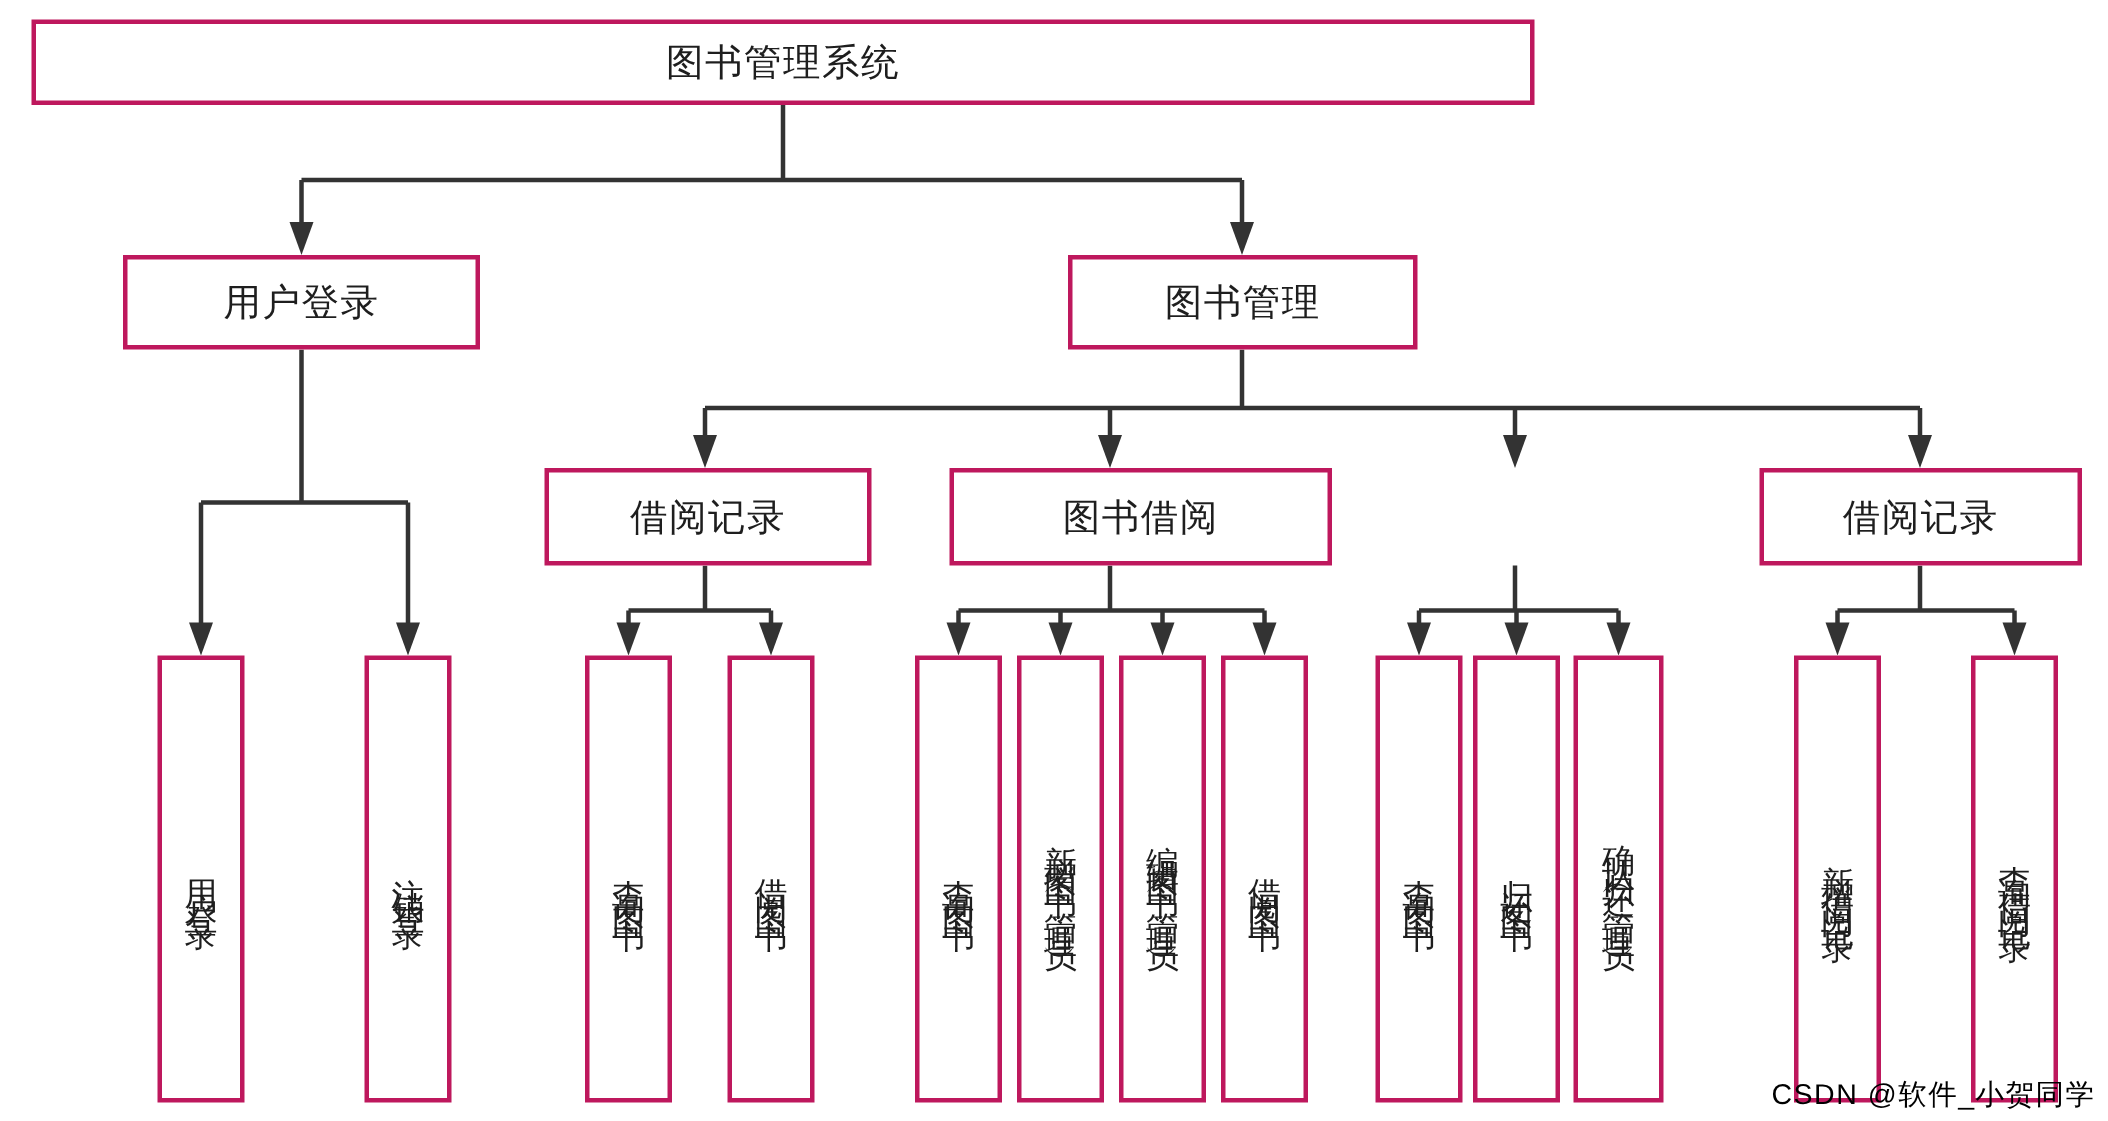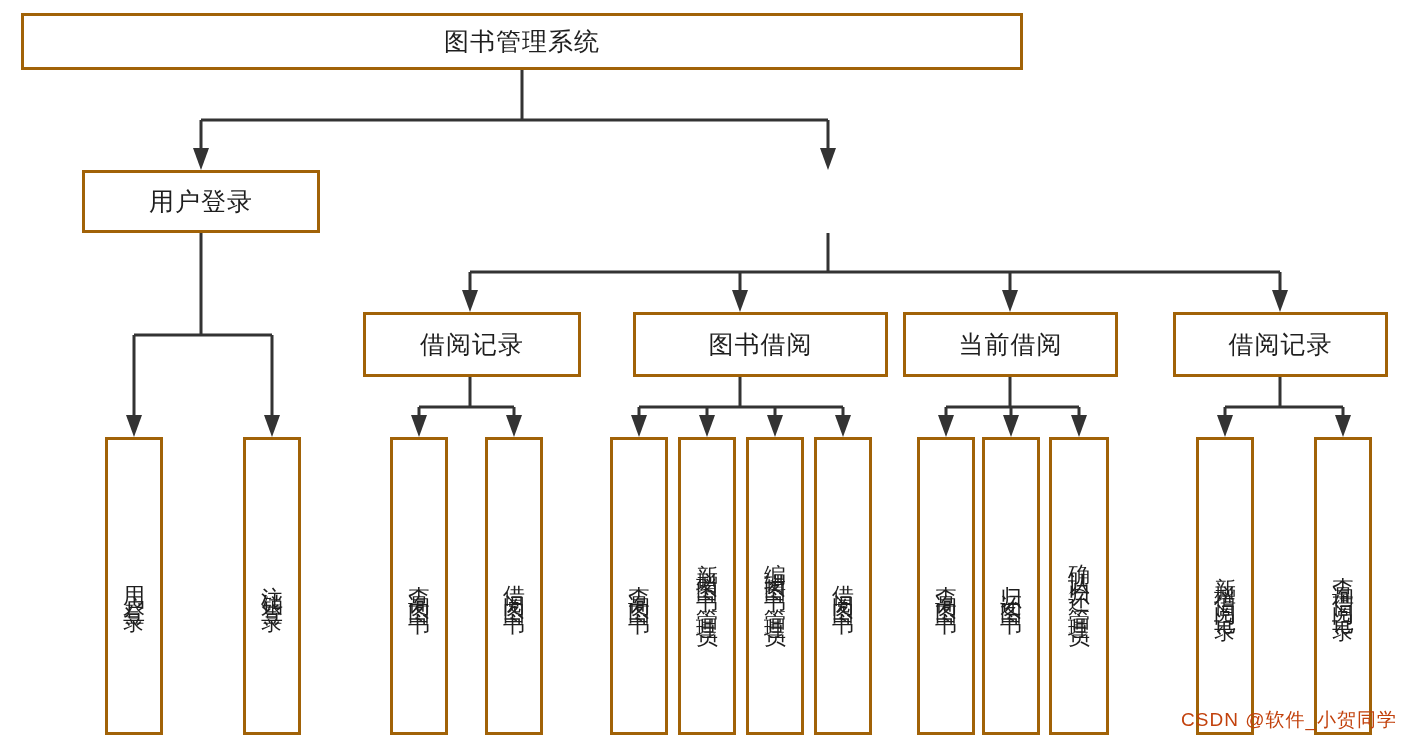--- a/index.html
+++ b/index.html
@@ -16,21 +16,21 @@
     overflow: hidden;
   }
   #connectors {
     position: absolute;
     left: 0; top: 0;
     pointer-events: none;
   }
   .box {
     position: absolute;
     box-sizing: border-box;
-    border: 3px solid #a16207;
+    border: 3px solid #be185d;
     background: #ffffff;
     display: flex;
     align-items: center;
     justify-content: center;
     color: #1e1e1e;
   }
   .hbox span {
     font-size: 25px;
     letter-spacing: 1px;
     white-space: nowrap;
@@ -38,23 +38,23 @@
   .vbox span {
     writing-mode: vertical-rl;
     font-size: 22px;
     letter-spacing: 9px;
     line-height: 1;
     white-space: nowrap;
   }
   .watermark {
     position: absolute;
     right: 8px;
-    bottom: 14px;
+    bottom: 4px;
     font-size: 19px;
-    color: #c2410c;
+    color: #000000;
     letter-spacing: 1px;
     white-space: nowrap;
   }
 </style>
 </head>
 <body>
 
 <div id="canvas">
 
   <svg id="connectors" width="1405" height="747" viewBox="0 0 1405 747">
@@ -97,29 +97,29 @@
     </g>
   </svg>
 
   <div class="box hbox" style="left:21px;top:13px;width:1002px;height:57px">
     <span>图书管理系统</span>
   </div>
 
   <div class="box hbox" style="left:82px;top:170px;width:238px;height:63px">
     <span>用户登录</span>
   </div>
+  <div class="box hbox" style="left:712px;top:170px;width:233px;height:63px">
+    <span>图书管理</span>
+  </div>
 
   <div class="box hbox" style="left:363px;top:312px;width:218px;height:65px">
     <span>借阅记录</span>
   </div>
   <div class="box hbox" style="left:633px;top:312px;width:255px;height:65px">
     <span>图书借阅</span>
-  </div>
-  <div class="box hbox" style="left:903px;top:312px;width:215px;height:65px">
-    <span>当前借阅</span>
   </div>
   <div class="box hbox" style="left:1173px;top:312px;width:215px;height:65px">
     <span>借阅记录</span>
   </div>
 
   <div class="box vbox" style="left:105px;top:437px;width:58px;height:298px">
     <span>用户登录</span>
   </div>
   <div class="box vbox" style="left:243px;top:437px;width:58px;height:298px">
     <span>注销登录</span>

